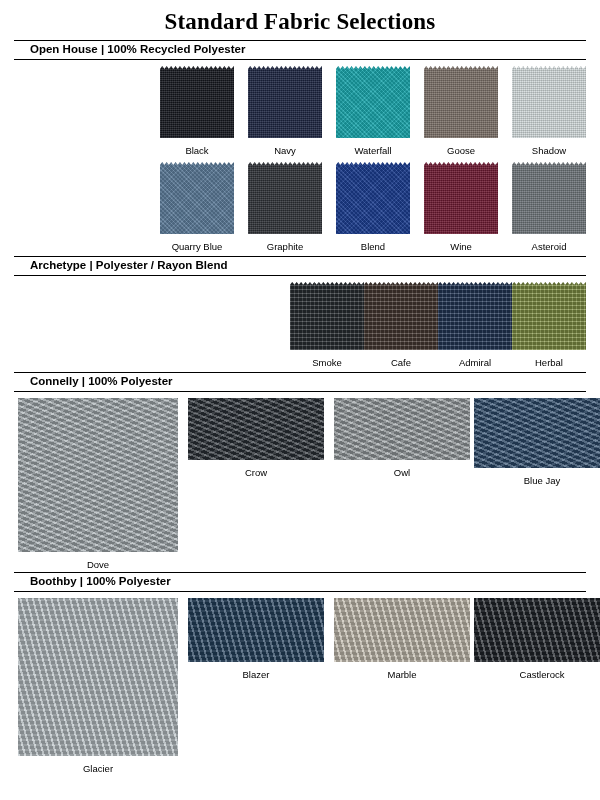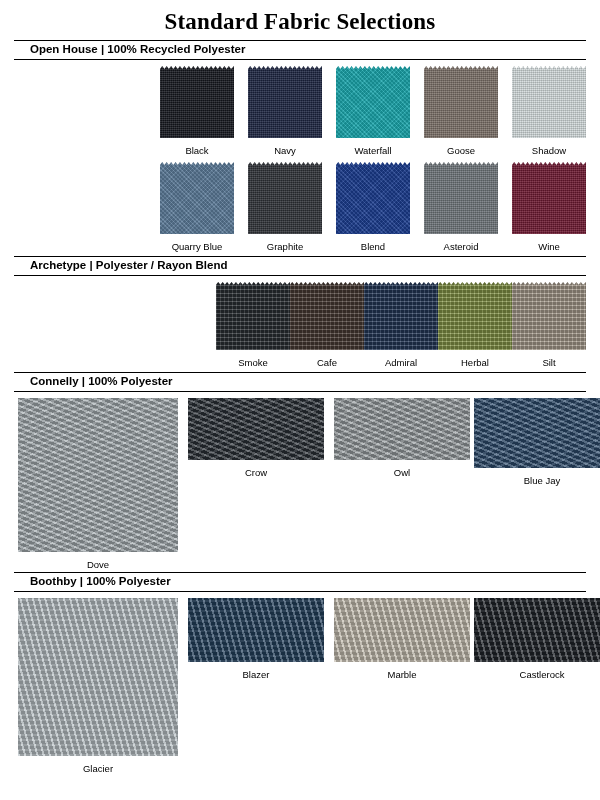--- a/index.html
+++ b/index.html
@@ -187,27 +187,27 @@
       </div>
       <div class="swatch-cell">
         <div class="sw sw-small pinked tex-grain" style="background:#2e3136"></div>
         <div class="swatch-label">Graphite</div>
       </div>
       <div class="swatch-cell">
         <div class="sw sw-small pinked tex-weave" style="background:#1b3d8f"></div>
         <div class="swatch-label">Blend</div>
       </div>
       <div class="swatch-cell">
+        <div class="sw sw-small pinked tex-grain" style="background:#6d1730"></div>
+        <div class="swatch-label">Wine</div>
+      </div>
+      <div class="swatch-cell">
         <div class="sw sw-small pinked tex-grain" style="background:#6d7378"></div>
         <div class="swatch-label">Asteroid</div>
       </div>
-      <div class="swatch-cell">
-        <div class="sw sw-small pinked tex-grain" style="background:#6d1730"></div>
-        <div class="swatch-label">Wine</div>
-      </div>
     </div>
   </div>
 
   <div class="section" style="margin-top:4px;">
     <div class="section-head">Archetype | Polyester / Rayon Blend</div>
 
     <div class="swatch-row" style="padding-left:14px;">
       <div class="swatch-cell">
         <div class="sw sw-small compact pinked tex-coarse" style="background:#2c3136"></div>
         <div class="swatch-label">Smoke</div>
@@ -216,24 +216,20 @@
         <div class="sw sw-small compact pinked tex-coarse" style="background:#4b3d36"></div>
         <div class="swatch-label">Cafe</div>
       </div>
       <div class="swatch-cell">
         <div class="sw sw-small compact pinked tex-coarse" style="background:#253a5c"></div>
         <div class="swatch-label">Admiral</div>
       </div>
       <div class="swatch-cell">
         <div class="sw sw-small compact pinked tex-coarse" style="background:#8a9b4a"></div>
         <div class="swatch-label">Herbal</div>
-      </div>
-      <div class="swatch-cell">
-        <div class="sw sw-small compact pinked tex-coarse" style="background:#b0a495"></div>
-        <div class="swatch-label">Silt</div>
       </div>
     </div>
   </div>
 
   <div class="section" style="margin-top:4px;">
     <div class="section-head">Connelly | 100% Polyester</div>
 
     <div class="big-row" style="padding-left:4px;">
       <div class="big-left">
         <div class="sw sw-big tex-boucle" style="background:#a7afb3"></div>

